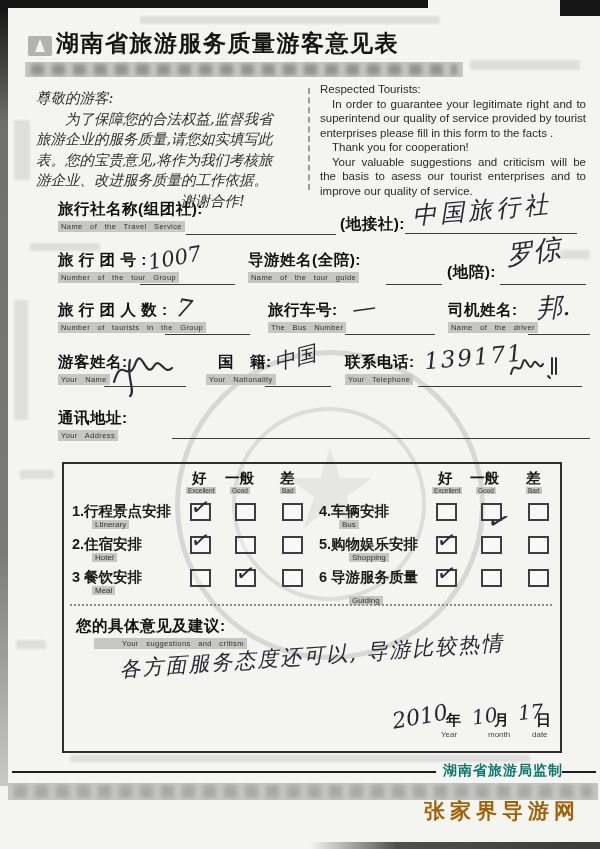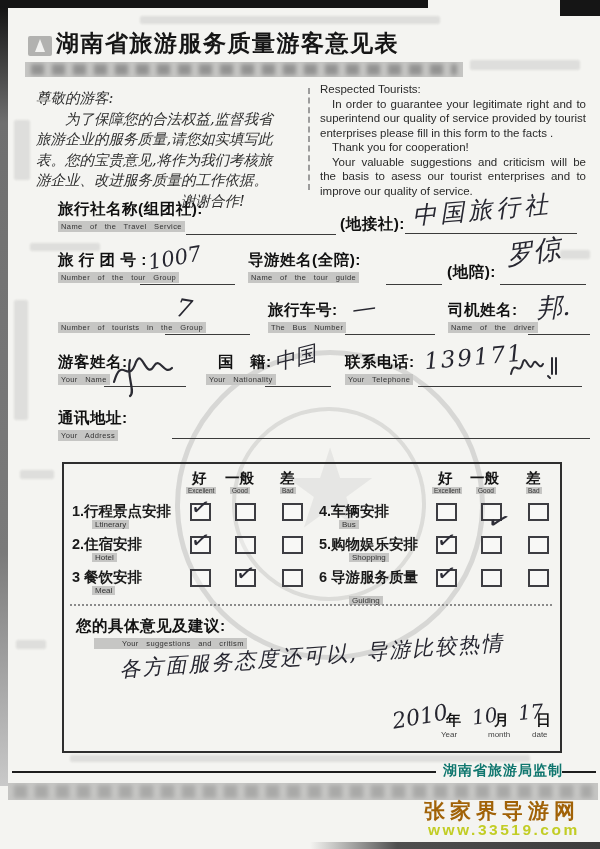--- a/index.html
+++ b/index.html
@@ -122,20 +122,21 @@
   <span class="en" style="left:58px;top:272px;">Number of the tour Group</span>
   <span class="hw" style="left:148px;top:246px;font-size:21px;transform:rotate(-10deg);">1007</span>
   <span class="rule" style="left:140px;top:284px;width:95px;"></span>
   <span class="cn" style="left:248px;top:250px;">导游姓名(全陪):</span>
   <span class="en" style="left:248px;top:272px;">Name of the tour guide</span>
   <span class="rule" style="left:386px;top:284px;width:56px;"></span>
   <span class="cn" style="left:447px;top:262px;">(地陪):</span>
   <span class="hw" style="left:506px;top:234px;font-size:27px;transform:rotate(-8deg);">罗倞</span>
   <span class="rule" style="left:500px;top:284px;width:86px;"></span>
 
+  <span class="cn" style="left:58px;top:300px;">旅 行 团 人 数 :</span>
   <span class="en" style="left:58px;top:322px;">Number of tourists in the Group</span>
   <span class="hw" style="left:176px;top:294px;font-size:25px;transform:rotate(10deg);">7</span>
   <span class="rule" style="left:165px;top:334px;width:85px;"></span>
   <span class="cn" style="left:268px;top:300px;">旅行车号:</span>
   <span class="en" style="left:268px;top:322px;">The Bus Number</span>
   <span class="hw" style="left:352px;top:294px;font-size:24px;transform:rotate(-8deg);">—</span>
   <span class="rule" style="left:345px;top:334px;width:90px;"></span>
   <span class="cn" style="left:448px;top:300px;">司机姓名:</span>
   <span class="en" style="left:448px;top:322px;">Name of the driver</span>
   <span class="hw" style="left:536px;top:290px;font-size:26px;transform:rotate(-4deg);">邦.</span>
@@ -244,15 +245,14 @@
     <span class="d-en" style="left:468px;top:266px;">date</span>
   </div>
 
   <span class="f-line" style="left:12px;top:771px;width:424px;"></span>
   <span class="f-issuer">湖南省旅游局监制</span>
   <span class="f-line" style="left:562px;top:771px;width:34px;"></span>
   <div class="blurstrip" style="left:8px;top:783px;width:590px;height:17px;">
       <div class="ink" style="opacity:.3;"></div>
     </div>
   <span class="site-name" style="color: #a16207;">张家界导游网</span>
-  <span class="site-url" style="color: rgb(194, 205, 37);">www.33519.com</span>
 
 </div>
 
 </body></html>

